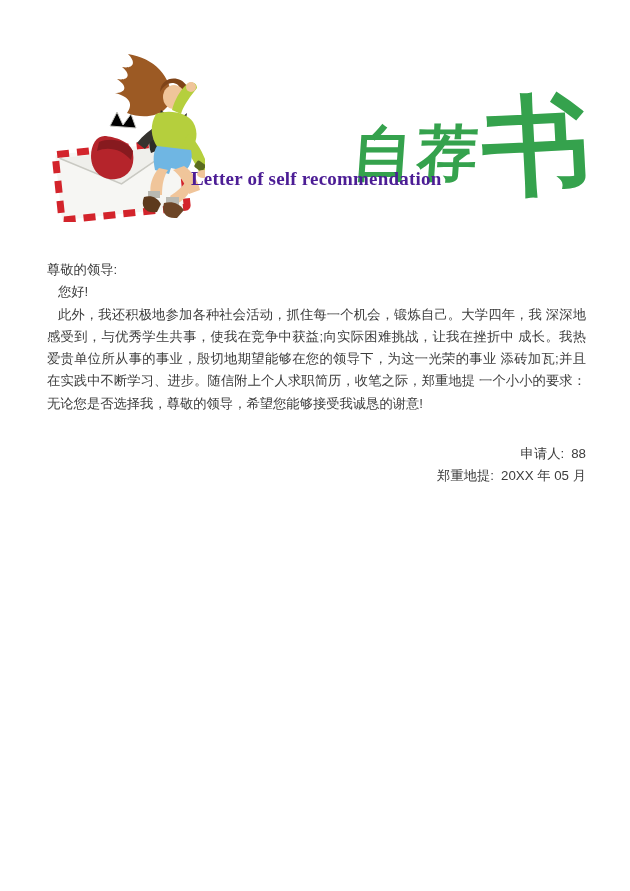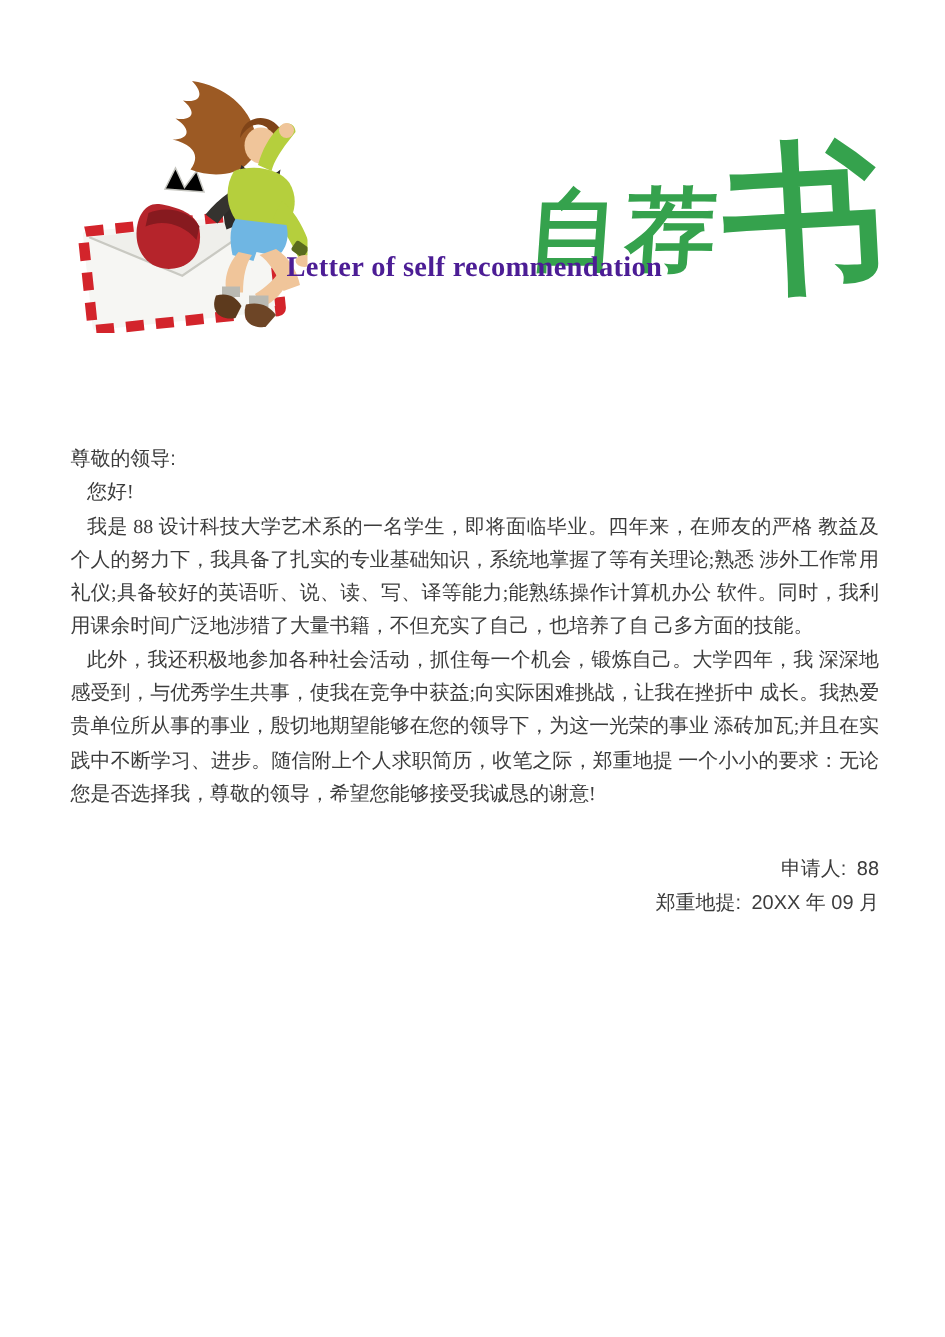--- a/index.html
+++ b/index.html
@@ -60,24 +60,23 @@
   
   .letter {
     position: absolute;
     left: 47px;
     top: 259px;
     width: 539px;
     font-size: 13.3px;
     line-height: 22.3px;
     color: #3c3c3c;
     text-align: justify;
-    margin-top: 36px;
   }
   .letter p { margin: 0; }
-  .p-indent { text-indent: 11px; font-family: Liberation Serif, serif; }
+  .p-indent { text-indent: 11px; }
   .closing-regards { text-indent: 13px; margin-top: 28px !important; }
   .signature { margin-top: 28px; text-align: right; }
   .signature p { }
   .sig-value { margin-left: 7px; }
 </style>
 </head>
 <body>
 
 <div class="page">
 
@@ -126,22 +125,21 @@
 
   <div class="title-cn">
     <span class="title-cn-small">自荐</span>
       <span class="title-cn-big">书</span>
   </div>
   <div class="title-en">Letter of self recommendation</div>
 
   <div class="letter">
     <p>尊敬的领导:</p>
     <p class="p-indent">您好!</p>
-    <p class="p-indent">我是 88 设计科技大学艺术系的一名学生，即将面临毕业。四年来，在师友的严格 教益及个人的努力下，我具备了扎实的专业基础知识，系统地掌握了等有关理论;熟悉 涉外工作常用礼仪;具备较好的英语听、说、读、写、译等能力;能熟练操作计算机办公 软件。同时，我利用课余时间广泛地涉猎了大量书籍，不但充实了自己，也培养了自 己多方面的技能。</p>
     <p class="p-indent">此外，我还积极地参加各种社会活动，抓住每一个机会，锻炼自己。大学四年，我 深深地感受到，与优秀学生共事，使我在竞争中获益;向实际困难挑战，让我在挫折中 成长。我热爱贵单位所从事的事业，殷切地期望能够在您的领导下，为这一光荣的事业 添砖加瓦;并且在实践中不断学习、进步。随信附上个人求职简历，收笔之际，郑重地提 一个小小的要求：无论您是否选择我，尊敬的领导，希望您能够接受我诚恳的谢意!</p>
 
     <div class="signature">
       <p><span>申请人:</span><span class="sig-value">88</span></p>
-      <p><span>郑重地提:</span><span class="sig-value">20XX 年 09 月</span></p>
+      <p><span>郑重地提:</span><span class="sig-value">20XX 年 05 月</span></p>
     </div>
   </div>
 
 </div>
 
 </body></html>

